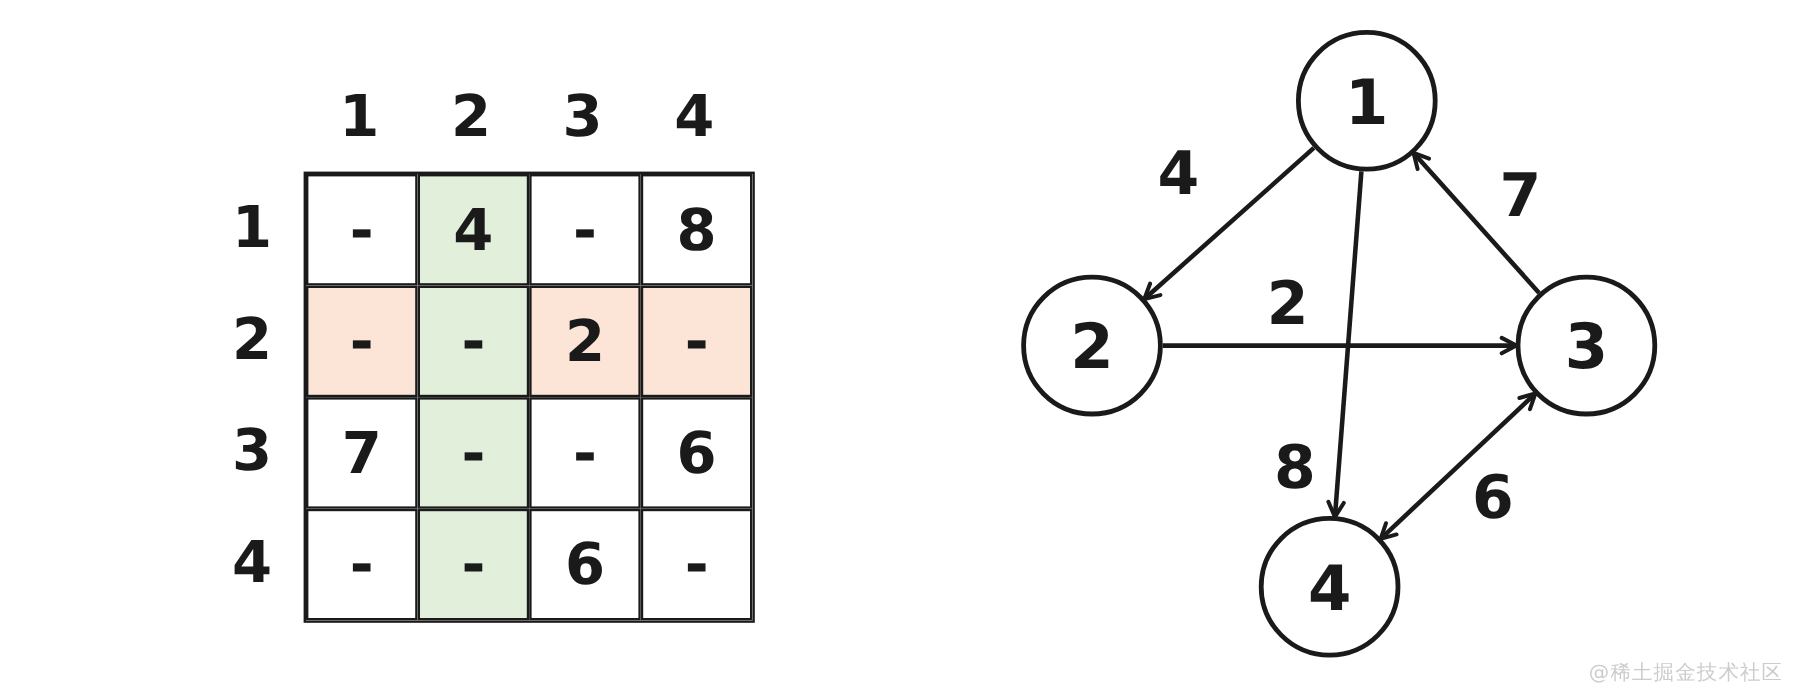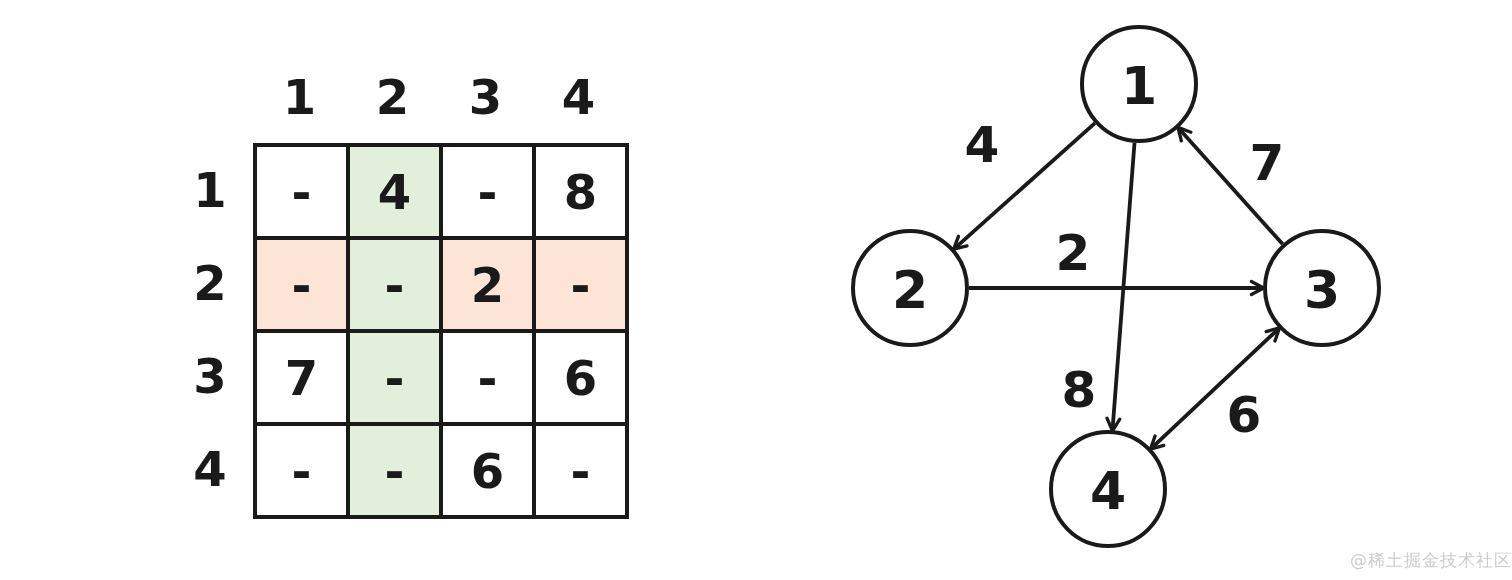--- a/index.html
+++ b/index.html
@@ -93,21 +93,21 @@
   .edge-label {
     font-family: "DejaVu Sans", sans-serif;
     font-weight: bold;
     font-size: 50px;
     fill: #1a1a1a;
     text-anchor: middle;
   }
   
   .watermark {
     position: absolute;
-    right: 0;
+    right: 26px;
     bottom: 8px;
     font-size: 17px;
     letter-spacing: 1px;
     color: #cccccc;
     user-select: none;
   }
 </style>
 </head>
 <body>
 

